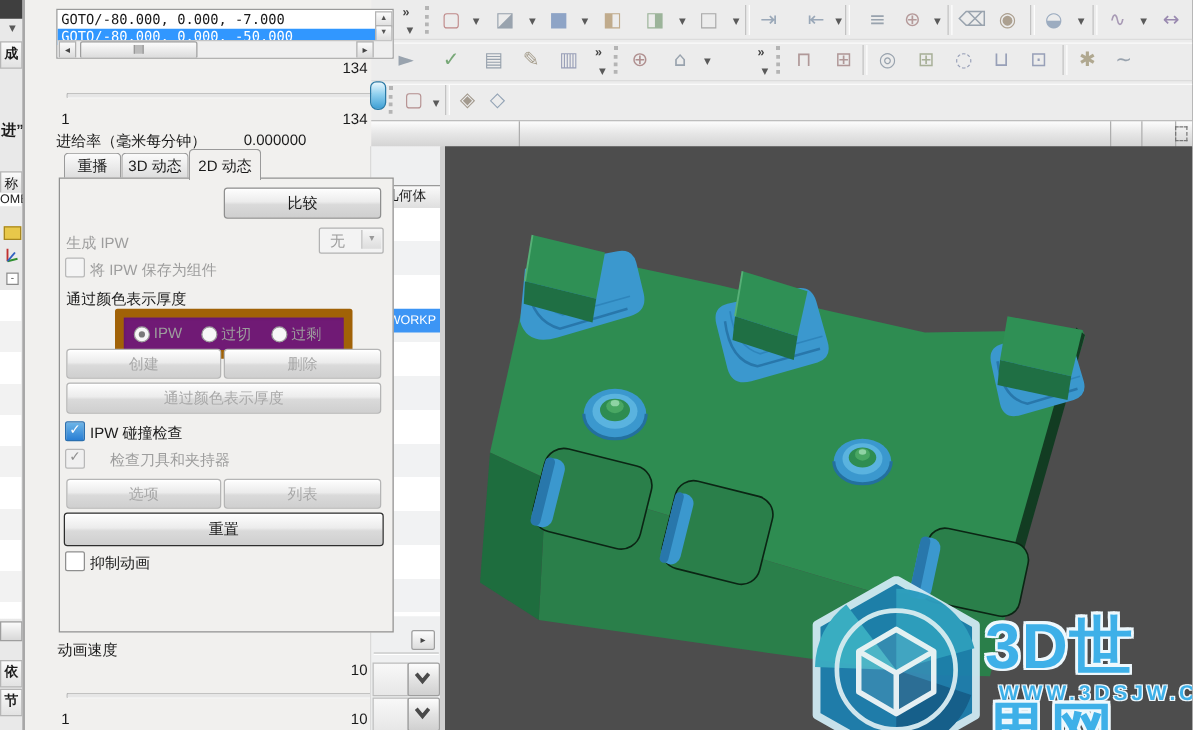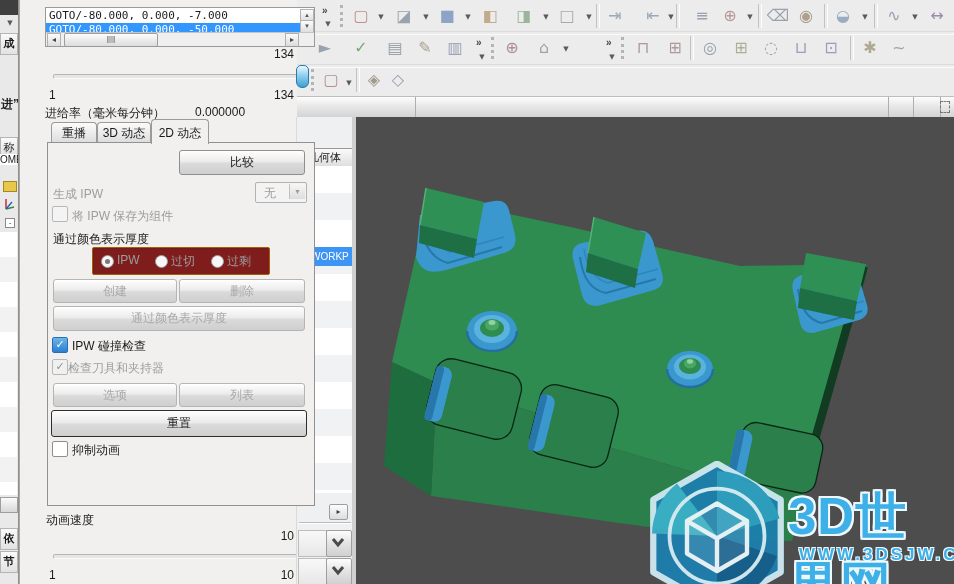--- a/index.html
+++ b/index.html
@@ -48,21 +48,21 @@
   .tab.active{top:119px;height:24px;line-height:26px;background:#f1f0ee;z-index:4;}
   #pagebox{position:absolute;left:27px;top:142px;width:266px;height:362px;border:1px solid #919191;background:#f1f0ee;z-index:3;}
   #listwrap{position:absolute;left:25px;top:7px;width:268px;height:38px;border:1px solid #9a9a9a;background:#fff;overflow:hidden;}
   .gotorow{position:absolute;left:0;width:253px;height:13px;font-family:"DejaVu Sans Mono",monospace;
            font-size:11px;line-height:13px;padding-left:3px;white-space:nowrap;}
   .spinbtn{position:absolute;left:254px;width:12px;height:11px;border:1px solid #b3b3b3;background:linear-gradient(#fcfcfc,#dedede);
            font-size:6px;line-height:10px;text-align:center;color:#555;}
   .scrbtn{position:absolute;top:25px;width:12px;height:12px;border:1px solid #b0b0b0;background:linear-gradient(#fbfbfb,#dcdcdc);
           font-size:8px;line-height:11px;text-align:center;color:#444;}
   .drop{position:absolute;border:1px solid #b2b2b2;background:#f3f3f3;border-radius:2px;}
-  .gbox{position:absolute;background:#7f1d1d;border:1px solid #a16207;border-radius:2px;box-shadow:inset 1px 1px 2px rgba(0,0,0,.10);}
+  .gbox{position:absolute;background:#701a75;border:7px solid #a16207;border-radius:2px;box-shadow:inset 1px 1px 2px rgba(0,0,0,.10);}
   
   #navstrip{position:absolute;left:296px;top:117px;width:56px;height:467px;background:#eff0f1;border-left:1px solid #dadada;overflow:hidden;}
   .navrows{position:absolute;left:1px;top:49px;width:55px;height:327px;
            background:repeating-linear-gradient(180deg,#ffffff 0 27px,#f1f2f3 27px 54px);}
   .navsel{position:absolute;left:12px;top:130px;width:44px;height:19px;background:#3c95f5;color:#fff;
           font-size:10px;line-height:19px;padding-left:2px;overflow:hidden;white-space:nowrap;}
   .navhdr{position:absolute;left:10px;top:31px;width:46px;height:17px;background:linear-gradient(#fafafa,#dfdfdf);
           border:1px solid #9a9a9a;font-size:11px;line-height:16px;overflow:hidden;white-space:nowrap;}
   .chevbtn{position:absolute;width:24px;height:25px;border:1px solid #9e9e9e;border-radius:2px;
            background:linear-gradient(#fdfdfd,#e3e3e3 50%,#d0d0d0);}
@@ -232,21 +232,21 @@
     </div>
 
     <div class="btn dis" style="left:159px;top:279px;width:124px;height:22px;line-height:22px;z-index:5">删除</div>
     <div class="btn dis" style="left:33px;top:279px;width:122px;height:22px;line-height:22px;z-index:5">创建</div>
     <div class="btn dis" style="left:33px;top:306px;width:250px;height:23px;line-height:23px;z-index:5">通过颜色表示厚度</div>
 
     <div class="cb blue" style="left:32px;top:337px;z-index:5">✓</div>
     <div class="lbl" style="left:52px;top:338px;z-index:5">IPW 碰撞检查</div>
 
     <div class="cb dis graychk" style="left:32px;top:359px;z-index:5">✓</div>
-    <div class="lbl gray" style="left:48px;top:360px;z-index:5">检查刀具和夹持器</div>
+    <div class="lbl gray" style="left:68px;top:360px;z-index:5">检查刀具和夹持器</div>
 
     <div class="btn dis" style="left:159px;top:383px;width:124px;height:22px;line-height:22px;z-index:5">列表</div>
     <div class="btn dis" style="left:33px;top:383px;width:122px;height:22px;line-height:22px;z-index:5">选项</div>
 
     <div class="btn strong" style="left:31px;top:410px;width:254px;height:25px;line-height:25px;z-index:5">重置</div>
 
     <div class="cb" style="left:32px;top:441px;z-index:5"></div>
     <div class="lbl" style="left:52px;top:442px;z-index:5">抑制动画</div>
 
     <div class="lbl" style="left:26px;top:512px">动画速度</div>

